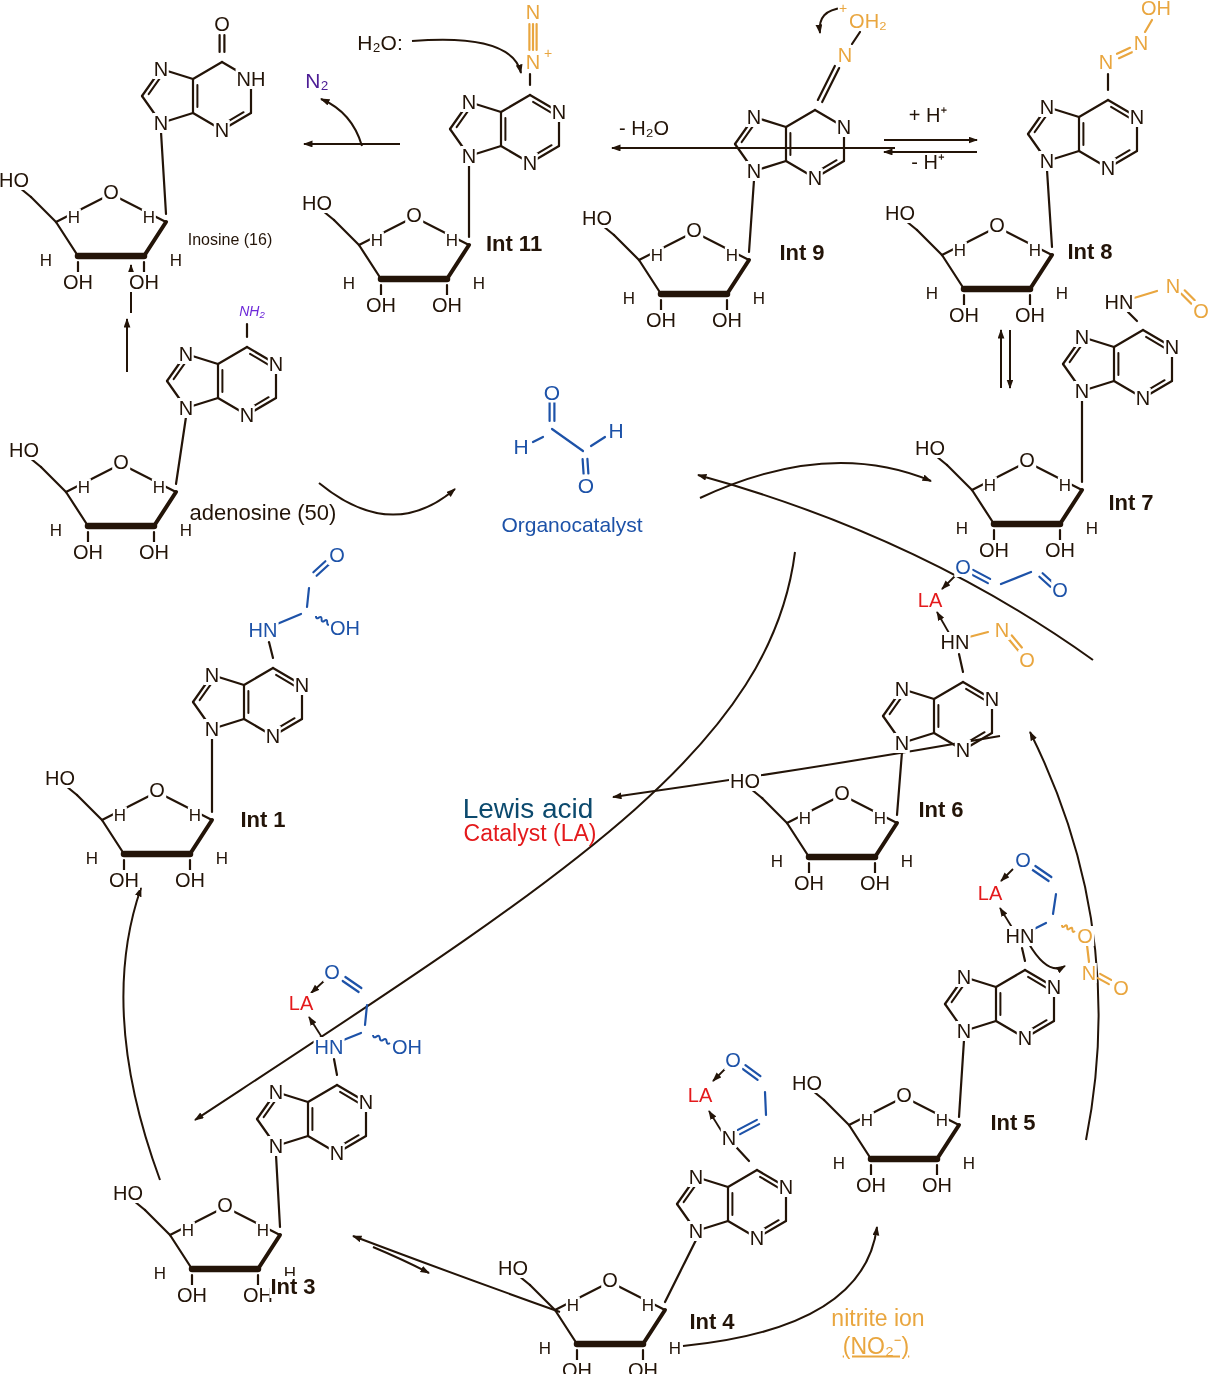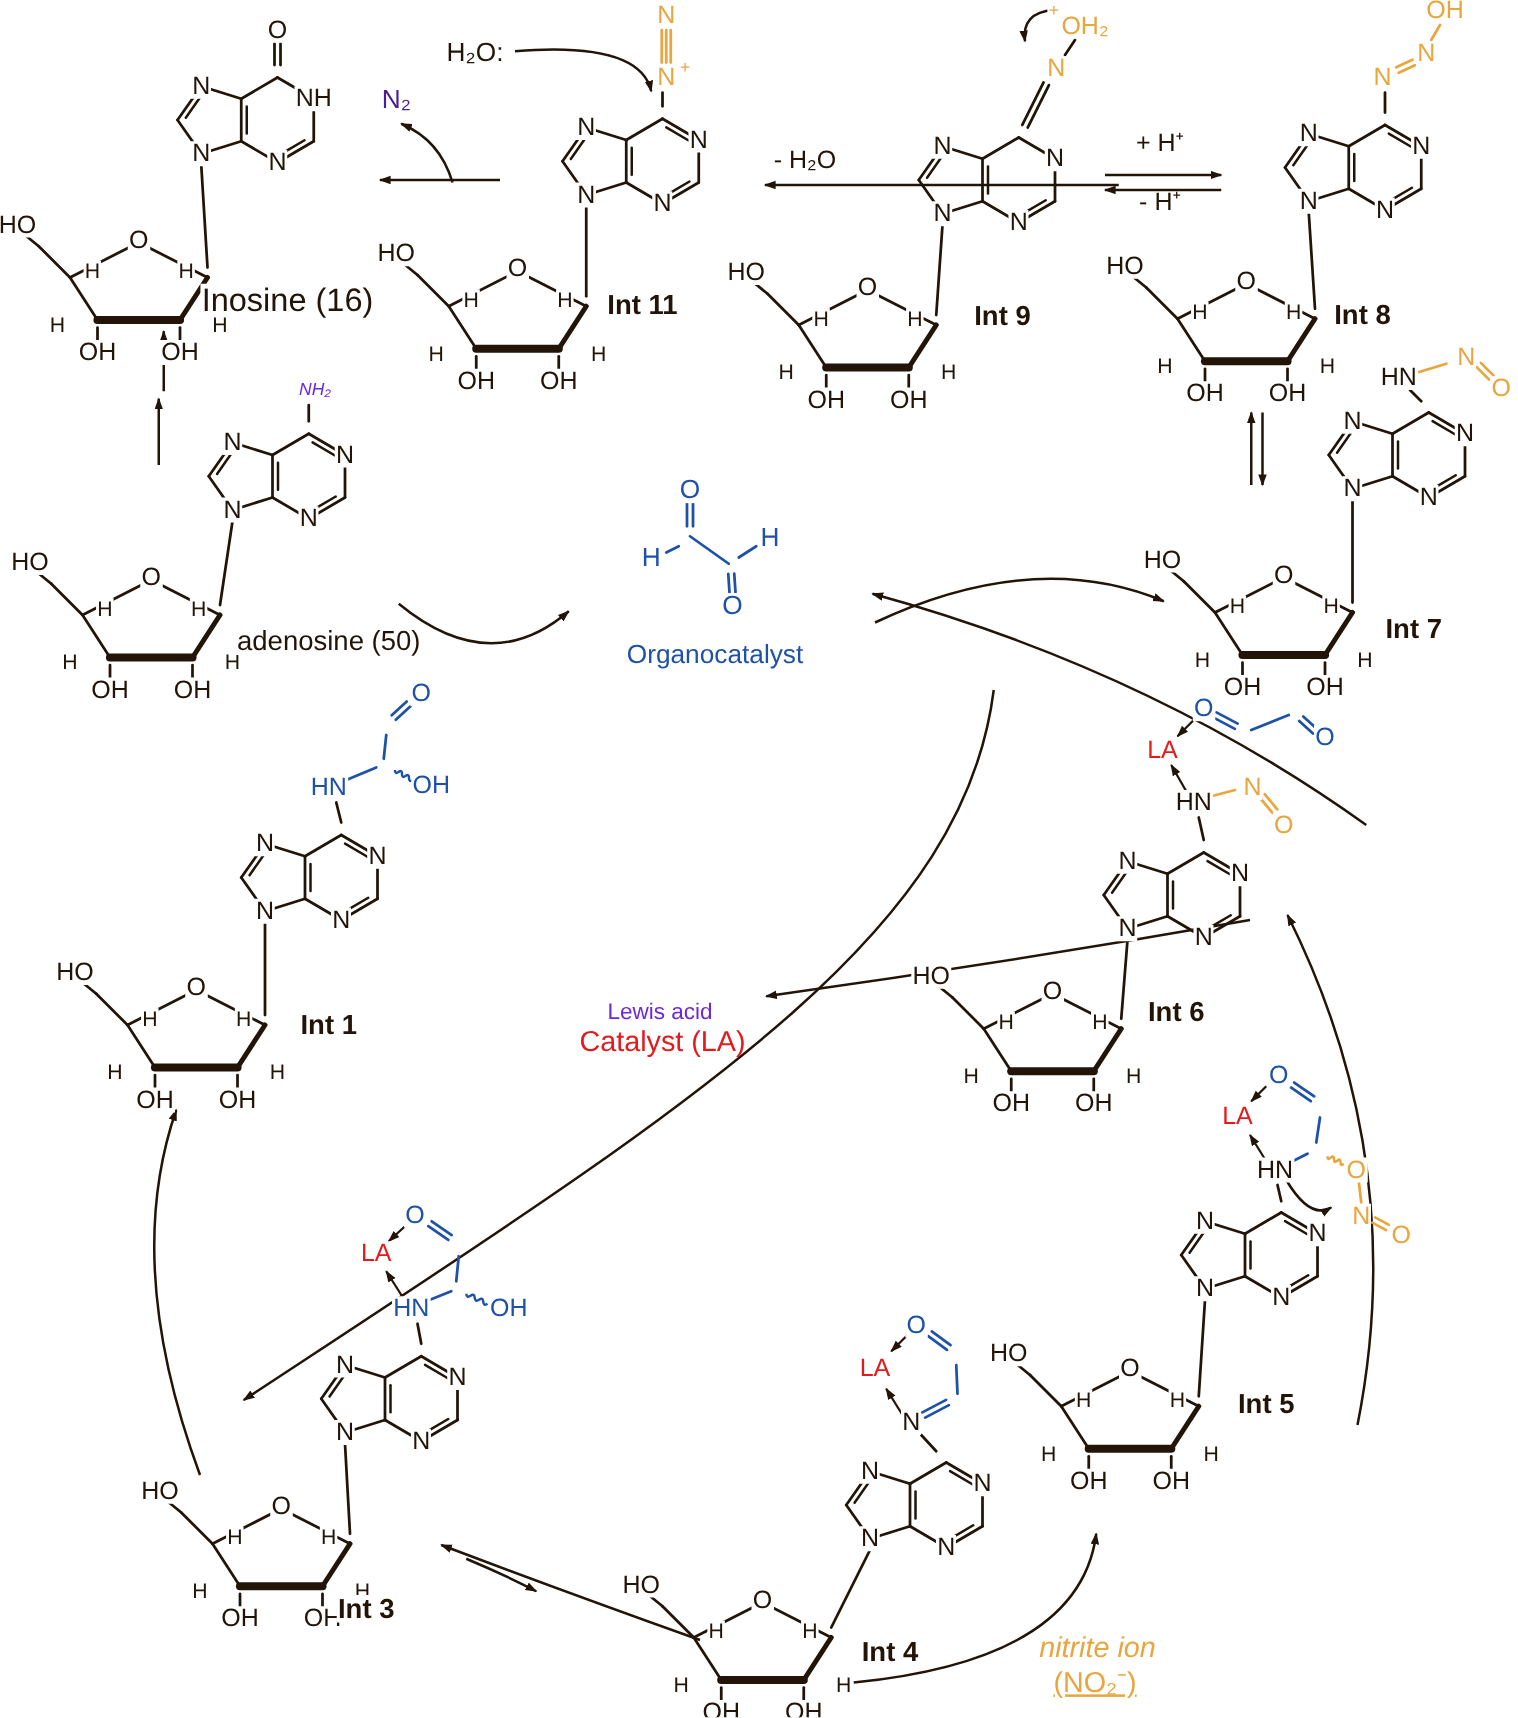--- a/index.html
+++ b/index.html
@@ -382,21 +382,21 @@
       <div class="lbl" style="left: 161px; top: 123px; color: rgb(35, 20, 8); font-size: 20px;">N</div>
       <div class="lbl" style="left: 222px; top: 24px; color: rgb(35, 20, 8); font-size: 20px;">O</div>
       <div class="lbl" style="left: 111px; top: 192px; color: rgb(35, 20, 8); font-size: 20px;">O</div>
       <div class="lbl" style="left: 14px; top: 180px; color: rgb(35, 20, 8); font-size: 20px;">HO</div>
       <div class="lbl" style="left: 78px; top: 282px; color: rgb(35, 20, 8); font-size: 20px;">OH</div>
       <div class="lbl" style="left: 144px; top: 282px; color: rgb(35, 20, 8); font-size: 20px;">OH</div>
       <div class="lbl" style="left: 149px; top: 217px; color: rgb(35, 20, 8); font-size: 17px;">H</div>
       <div class="lbl" style="left: 74px; top: 217px; color: rgb(35, 20, 8); font-size: 17px;">H</div>
       <div class="lbl" style="left: 46px; top: 260px; color: rgb(35, 20, 8); font-size: 17px;">H</div>
       <div class="lbl" style="left: 176px; top: 260px; color: rgb(35, 20, 8); font-size: 17px;">H</div>
-      <div class="lbl" style="left: 230px; top: 240px; color: rgb(35, 20, 8); font-size: 26px;">Inosine (16)</div>
+      <div class="lbl" style="left: 230px; top: 240px; color: rgb(35, 20, 8); font-size: 16px;">Inosine (16)</div>
       <div class="lbl" style="left: 559px; top: 112px; color: rgb(35, 20, 8); font-size: 20px;">N</div>
       <div class="lbl" style="left: 530px; top: 163px; color: rgb(35, 20, 8); font-size: 20px;">N</div>
       <div class="lbl" style="left: 469px; top: 102px; color: rgb(35, 20, 8); font-size: 20px;">N</div>
       <div class="lbl" style="left: 469px; top: 156px; color: rgb(35, 20, 8); font-size: 20px;">N</div>
       <div class="lbl" style="left: 533px; top: 62px; color: rgb(233, 166, 63); font-size: 20px;">N</div>
       <div class="lbl" style="left: 548px; top: 53px; color: rgb(233, 166, 63); font-size: 14px;">+</div>
       <div class="lbl" style="left: 533px; top: 12px; color: rgb(233, 166, 63); font-size: 20px;">N</div>
       <div class="lbl" style="left: 414px; top: 215px; color: rgb(35, 20, 8); font-size: 20px;">O</div>
       <div class="lbl" style="left: 317px; top: 203px; color: rgb(35, 20, 8); font-size: 20px;">HO</div>
       <div class="lbl" style="left: 381px; top: 305px; color: rgb(35, 20, 8); font-size: 20px;">OH</div>
@@ -553,23 +553,23 @@
       <div class="lbl" style="left: 159px; top: 487px; color: rgb(35, 20, 8); font-size: 17px;">H</div>
       <div class="lbl" style="left: 84px; top: 487px; color: rgb(35, 20, 8); font-size: 17px;">H</div>
       <div class="lbl" style="left: 56px; top: 530px; color: rgb(35, 20, 8); font-size: 17px;">H</div>
       <div class="lbl" style="left: 186px; top: 530px; color: rgb(35, 20, 8); font-size: 17px;">H</div>
       <div class="lbl" style="left: 263px; top: 513px; color: rgb(35, 20, 8); font-size: 22px;">adenosine (50)</div>
       <div class="lbl" style="left: 552px; top: 392px; color: rgb(29, 82, 168); font-size: 21px;">O</div>
       <div class="lbl" style="left: 521px; top: 446px; color: rgb(29, 82, 168); font-size: 21px;">H</div>
       <div class="lbl" style="left: 616px; top: 430px; color: rgb(29, 82, 168); font-size: 21px;">H</div>
       <div class="lbl" style="left: 586px; top: 485px; color: rgb(29, 82, 168); font-size: 21px;">O</div>
       <div class="lbl ann" style="left: 572px; top: 524px; color: rgb(29, 82, 168); font-size: 21px;">Organocatalyst</div>
-      <div class="lbl ann" style="left: 528px; top: 809px; color: #6d28d9; font-size: 18px;">Lewis acid</div>
+      <div class="lbl ann" style="left: 528px; top: 809px; color: #0c4a6e; font-size: 28px;">Lewis acid</div>
       <div class="lbl ann" style="left: 530px; top: 833px; color: rgb(228, 26, 28); font-size: 23px;">Catalyst (LA)</div>
-      <div class="lbl ann" style="left: 878px; top: 1318px; color: rgb(233, 166, 63); font-size: 23px; font-style: italic;">nitrite ion</div>
+      <div class="lbl ann" style="left: 878px; top: 1318px; color: rgb(233, 166, 63); font-size: 23px;">nitrite ion</div>
       <div class="lbl ann" style="left: 876px; top: 1346px; color: rgb(233, 166, 63); font-size: 23px; text-decoration: underline;">(NO₂⁻)</div>
       <div class="lbl ann" style="left: 380px; top: 42px; color: rgb(35, 20, 8); font-size: 21px;">H₂O:</div>
       <div class="lbl ann" style="left: 317px; top: 80px; color: #4c1d95; font-size: 21px;">N₂</div>
       <div class="lbl ann" style="left: 644px; top: 128px; color: rgb(35, 20, 8); font-size: 20px;">- H₂O</div>
       <div class="lbl ann" style="left: 928px; top: 115px; color: rgb(35, 20, 8); font-size: 20px;">+ H⁺</div>
       <div class="lbl ann" style="left: 928px; top: 162px; color: rgb(35, 20, 8); font-size: 20px;">- H⁺</div>
     </div>
 </div>
 
 </body></html>

